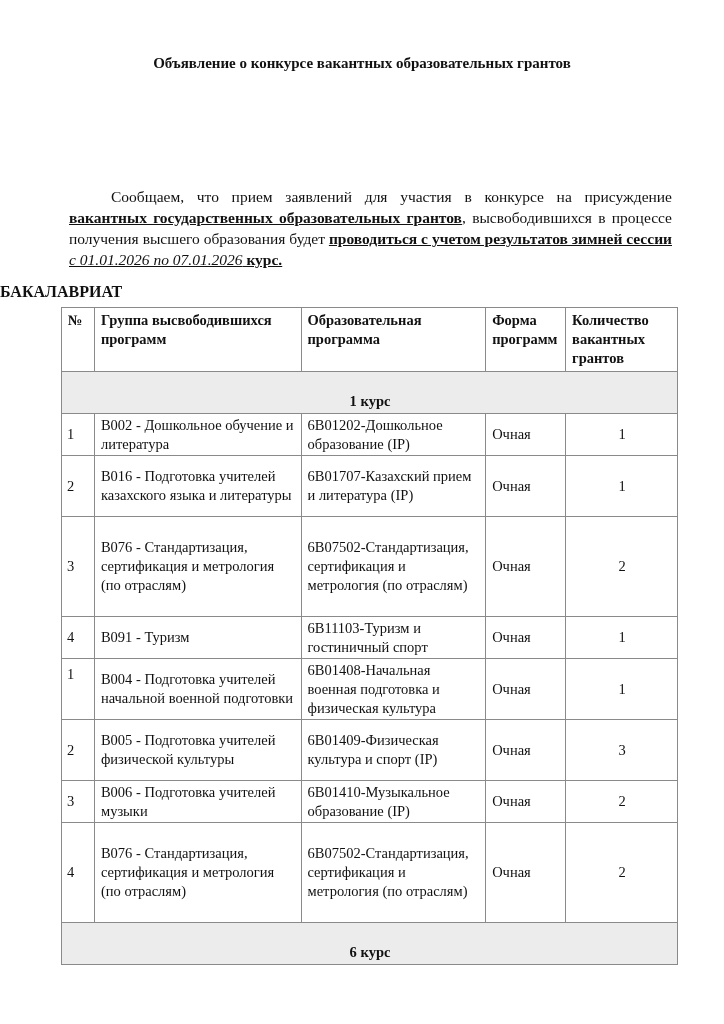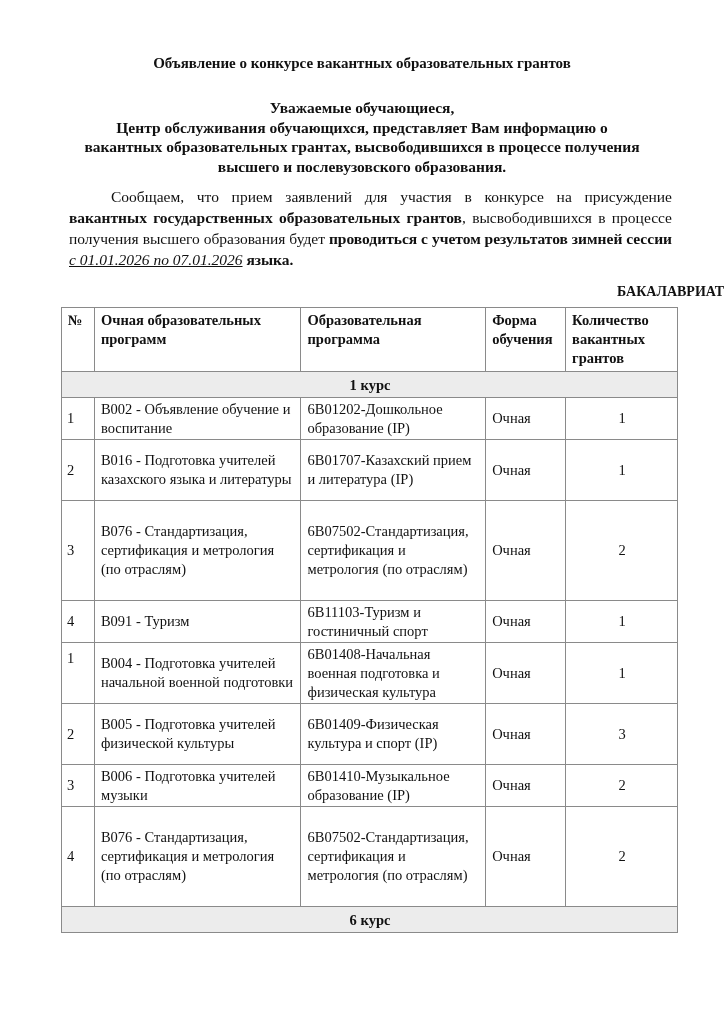--- a/index.html
+++ b/index.html
@@ -46,34 +46,34 @@
     .para {
       position: absolute;
       left: 69px;
       width: 603px;
       top: 186px;
       font-size: 15.5px;
       line-height: 21px;
       text-align: justify;
     }
     .para .indent { display: inline-block; width: 42px; }
-    .para b { font-weight: bold; }
+    .para b { font-weight: bold; text-decoration: underline; }
     .para .dates {
       font-weight: normal;
       font-style: italic;
       text-decoration: underline;
     }
     .section-title {
       position: absolute;
       left: 0;
       width: 724px;
       top: 283px;
-      text-align: right;
-      font-weight: bold;
-      font-size: 14px;
+      text-align: left;
+      font-weight: bold;
+      font-size: 16px;
       line-height: 18px;
     }
     table.grants {
       position: absolute;
       left: 61px;
       top: 307px;
       width: 617px;
       border-collapse: collapse;
       font-size: 14.5px;
       line-height: 19px;
@@ -92,72 +92,66 @@
     }
     table.grants td.num { vertical-align: middle; padding-left: 5px; }
     table.grants td.form { vertical-align: middle; }
     table.grants td.count { vertical-align: middle; text-align: center; }
     table.grants td.group { vertical-align: middle; }
     table.grants td.prog { vertical-align: middle; }
     table.grants tr.course td {
       background: #ececec;
       text-align: center;
       font-weight: bold;
-      padding-top: 4px;
+      padding-top: 20px;
       padding-bottom: 2px;
     }
     col.c1 { width: 33px; }
     col.c2 { width: 207px; }
     col.c3 { width: 185px; }
     col.c4 { width: 80px; }
     col.c5 { width: 112px; }
   </style>
 </head>
 <body>
 
 <div class="page">
 
   <div class="title">Объявление о конкурсе вакантных образовательных грантов</div>
 
-  <div class="greeting">
-    <div>Уважаемые обучающиеся,</div>
-    <div>Центр обслуживания обучающихся, представляет Вам информацию о</div>
-    <div>вакантных образовательных грантах, высвободившихся в процессе получения</div>
-    <div>высшего и послевузовского образования.</div>
-  </div>
-
-  <div class="para"><span class="indent"></span><span>Сообщаем, что прием заявлений для участия в конкурсе на присуждение </span><b>вакантных государственных образовательных грантов</b><span>, высвободившихся в процессе получения высшего образования будет </span><b>проводиться с учетом результатов зимней сессии </b><span class="dates">с 01.01.2026 по 07.01.2026</span><b> языка.</b></div>
+
+  <div class="para"><span class="indent"></span><span>Сообщаем, что прием заявлений для участия в конкурсе на присуждение </span><b>вакантных государственных образовательных грантов</b><span>, высвободившихся в процессе получения высшего образования будет </span><b>проводиться с учетом результатов зимней сессии </b><span class="dates">с 01.01.2026 по 07.01.2026</span><b> курс.</b></div>
 
   <div class="section-title">БАКАЛАВРИАТ</div>
 
   <table class="grants">
     <colgroup>
       <col class="c1">
         <col class="c2">
         <col class="c3">
         <col class="c4">
         <col class="c5">
     </colgroup>
     <thead>
       <tr>
         <th>№</th>
-        <th>Очная образовательных программ</th>
+        <th>Группа высвободившихся программ</th>
         <th>Образовательная программа</th>
-        <th>Форма обучения</th>
+        <th>Форма программ</th>
         <th>Количество вакантных грантов</th>
       </tr>
     </thead>
     <tbody>
 
       <tr class="course">
         <td colspan="5">1 курс</td>
       </tr>
       <tr style="height:42px">
         <td class="num">1</td>
-        <td class="group">В002 - Объявление обучение и воспитание</td>
+        <td class="group">В002 - Дошкольное обучение и литература</td>
         <td class="prog">6В01202-Дошкольное образование (IP)</td>
         <td class="form">Очная</td>
         <td class="count">1</td>
       </tr>
       <tr style="height:61px">
         <td class="num">2</td>
         <td class="group">В016 - Подготовка учителей казахского языка и литературы</td>
         <td class="prog">6В01707-Казахский прием и литература (IP)</td>
         <td class="form">Очная</td>
         <td class="count">1</td>

